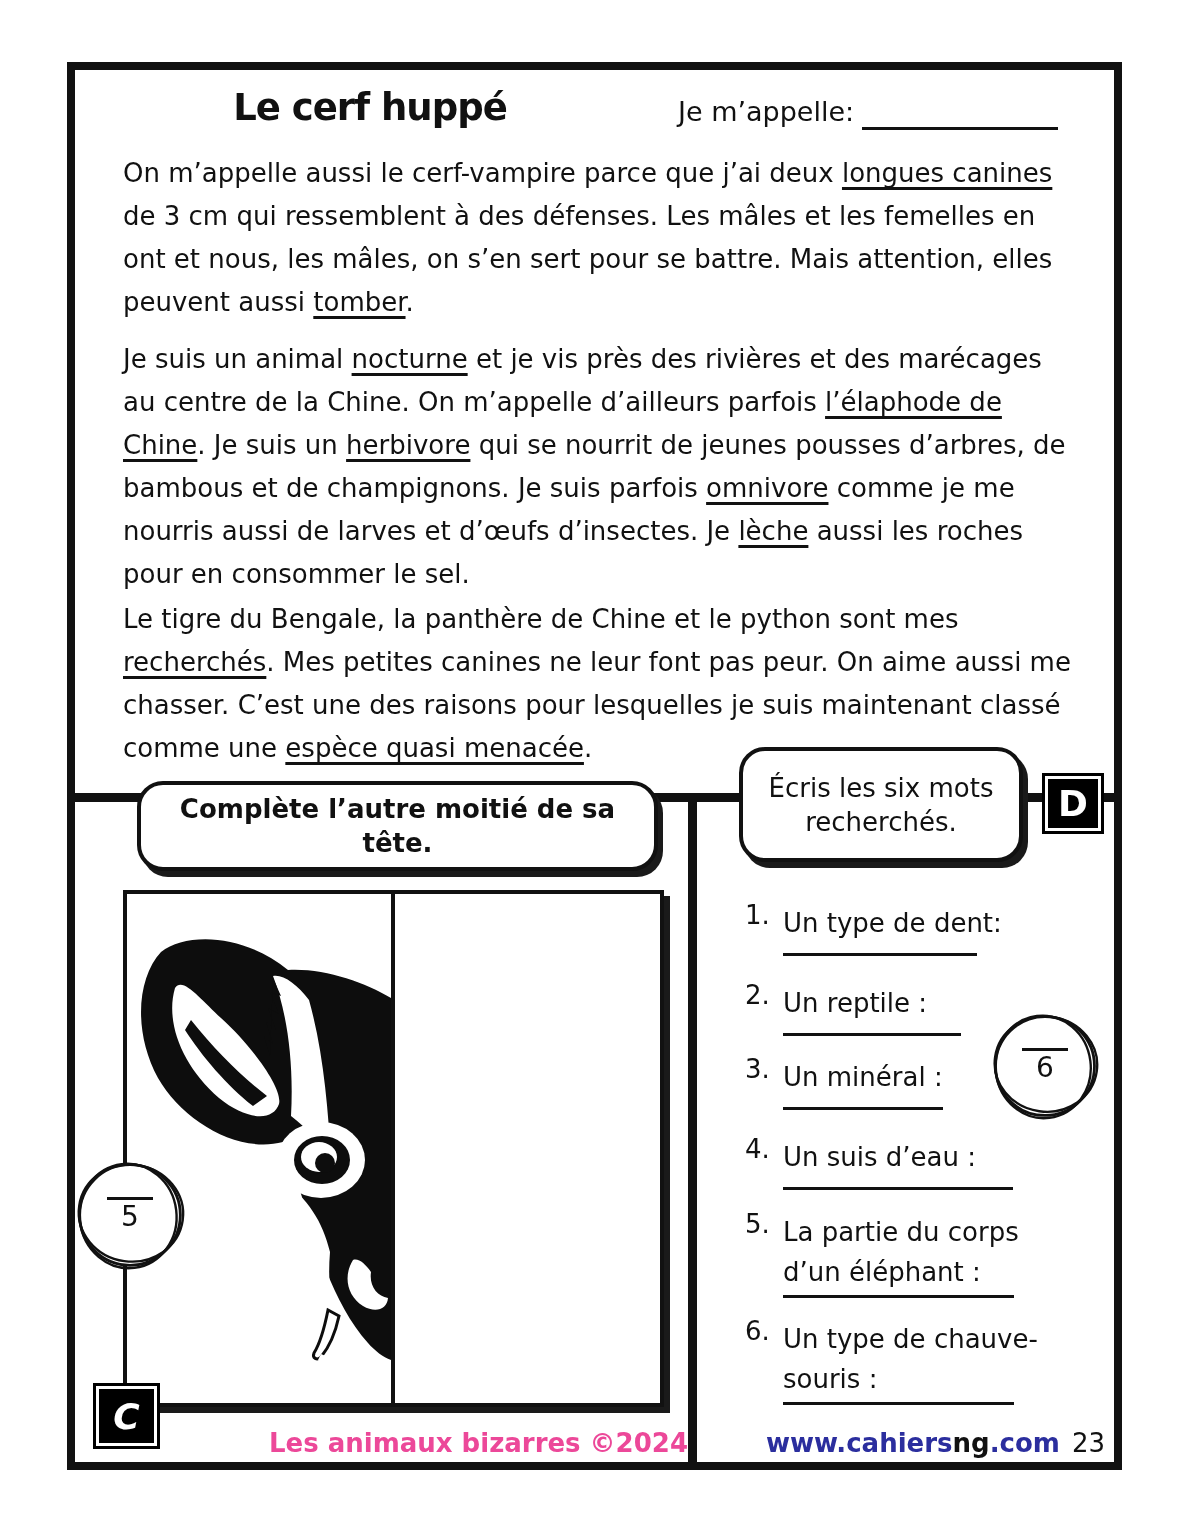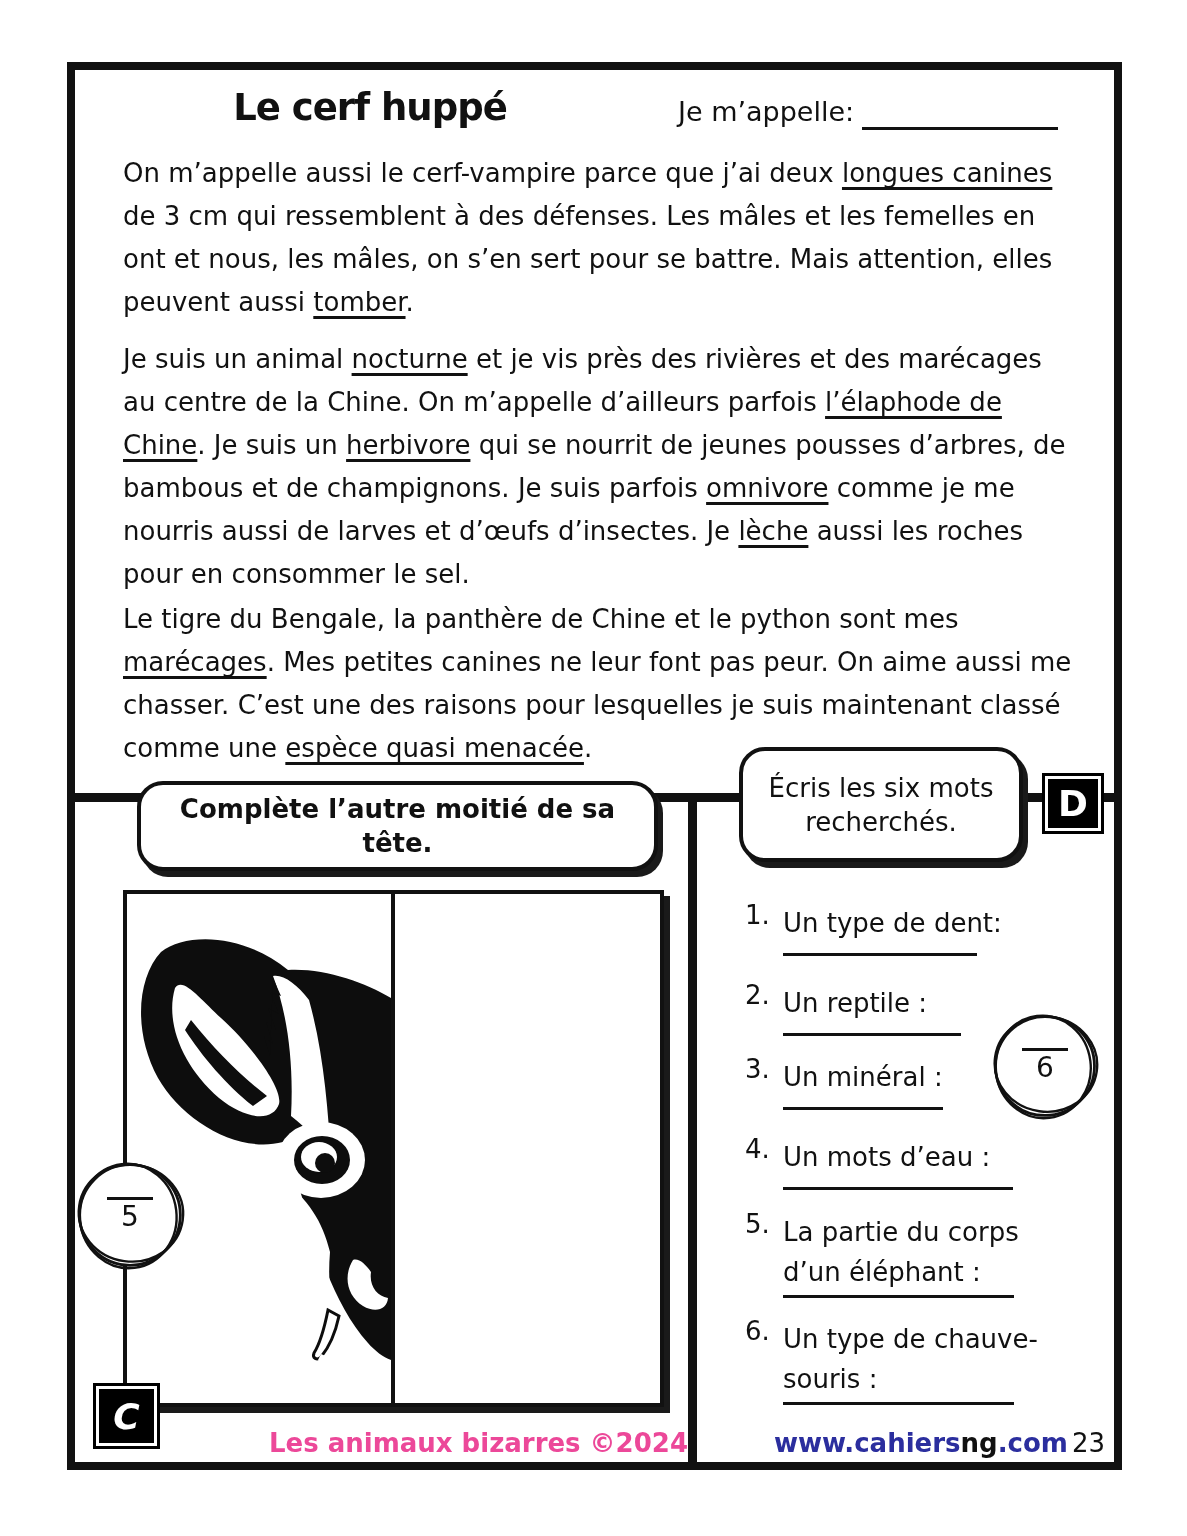--- a/index.html
+++ b/index.html
@@ -70,34 +70,34 @@
   .q1 { top:895px; } .q2 { top:975px; } .q3 { top:1049px; }
   .q4 { top:1129px; } .q5 { top:1204px; } .q6 { top:1311px; }
   .mt1 { margin-top:10px; } .mt2 { margin-top:3px; }
   
   .footer-left {
     left:67px; top:1428px; width:621px; text-align:right;
     font-size:26px; font-weight:bold; color:#ec4899;
   }
   .footer-right { right:82px; top:1428px; font-size:26px; font-weight:bold; color:#2b2e9e; }
   .footer-right .ng { color:#111;margin-top:15px; }
-  .footer-right .pg { color:#111; font-weight:normal; margin-left:4px; }
+  .footer-right .pg { color:#111; font-weight:normal; margin-left:12px; }
 </style>
 </head>
 <body>
 
 <div class="abs page-frame"></div>
 
 <div class="abs title">Le cerf huppé</div>
 <div class="abs name-label">Je m’appelle:</div>
 <div class="abs name-line"></div>
 
 <div class="abs para p1"><span>On m’appelle aussi le cerf-vampire parce que j’ai deux </span><u>longues canines</u><span> de 3 cm qui ressemblent à des défenses. Les mâles et les femelles en ont et nous, les mâles, on s’en sert pour se battre. Mais attention, elles peuvent aussi </span><u>tomber</u><span>.</span></div>
 <div class="abs para p2"><span>Je suis un animal </span><u>nocturne</u><span> et je vis près des rivières et des marécages au centre de la Chine. On m’appelle d’ailleurs parfois </span><u>l’élaphode de Chine</u><span>. Je suis un </span><u>herbivore</u><span> qui se nourrit de jeunes pousses d’arbres, de bambous et de champignons. Je suis parfois </span><u>omnivore</u><span> comme je me nourris aussi de larves et d’œufs d’insectes. Je </span><u>lèche</u><span> aussi les roches pour en consommer le sel.</span></div>
-<div class="abs para p3"><span>Le tigre du Bengale, la panthère de Chine et le python sont mes </span><u>marécages</u><span>. Mes petites canines ne leur font pas peur. On aime aussi me chasser. C’est une des raisons pour lesquelles je suis maintenant classé comme une </span><u>espèce quasi menacée</u><span>.</span></div>
+<div class="abs para p3"><span>Le tigre du Bengale, la panthère de Chine et le python sont mes </span><u>recherchés</u><span>. Mes petites canines ne leur font pas peur. On aime aussi me chasser. C’est une des raisons pour lesquelles je suis maintenant classé comme une </span><u>espèce quasi menacée</u><span>.</span></div>
 
 <div class="abs h-div"></div>
 <div class="abs v-div"></div>
 
 <div class="abs bubble bubble-left">
   <span>Complète l’autre moitié de sa tête.</span>
 </div>
 
 <div class="abs draw-frame"></div>
 <div class="abs half-blank"></div>
@@ -157,21 +157,21 @@
 <div class="abs q-item q3">
   <div class="q-row">
     <span class="q-num">3.</span>
     <span class="q-label">Un minéral :</span>
   </div>
   <div class="q-blank mt1" style="width:160px;"></div>
 </div>
 <div class="abs q-item q4">
   <div class="q-row">
     <span class="q-num">4.</span>
-    <span class="q-label">Un mots d’eau :</span>
+    <span class="q-label">Un suis d’eau :</span>
   </div>
   <div class="q-blank mt1" style="width:230px;"></div>
 </div>
 <div class="abs q-item q5">
   <div class="q-row">
     <span class="q-num">5.</span>
     <span class="q-label">La partie du corps d’un éléphant :</span>
   </div>
   <div class="q-blank mt2" style="width:231px;"></div>
 </div>

